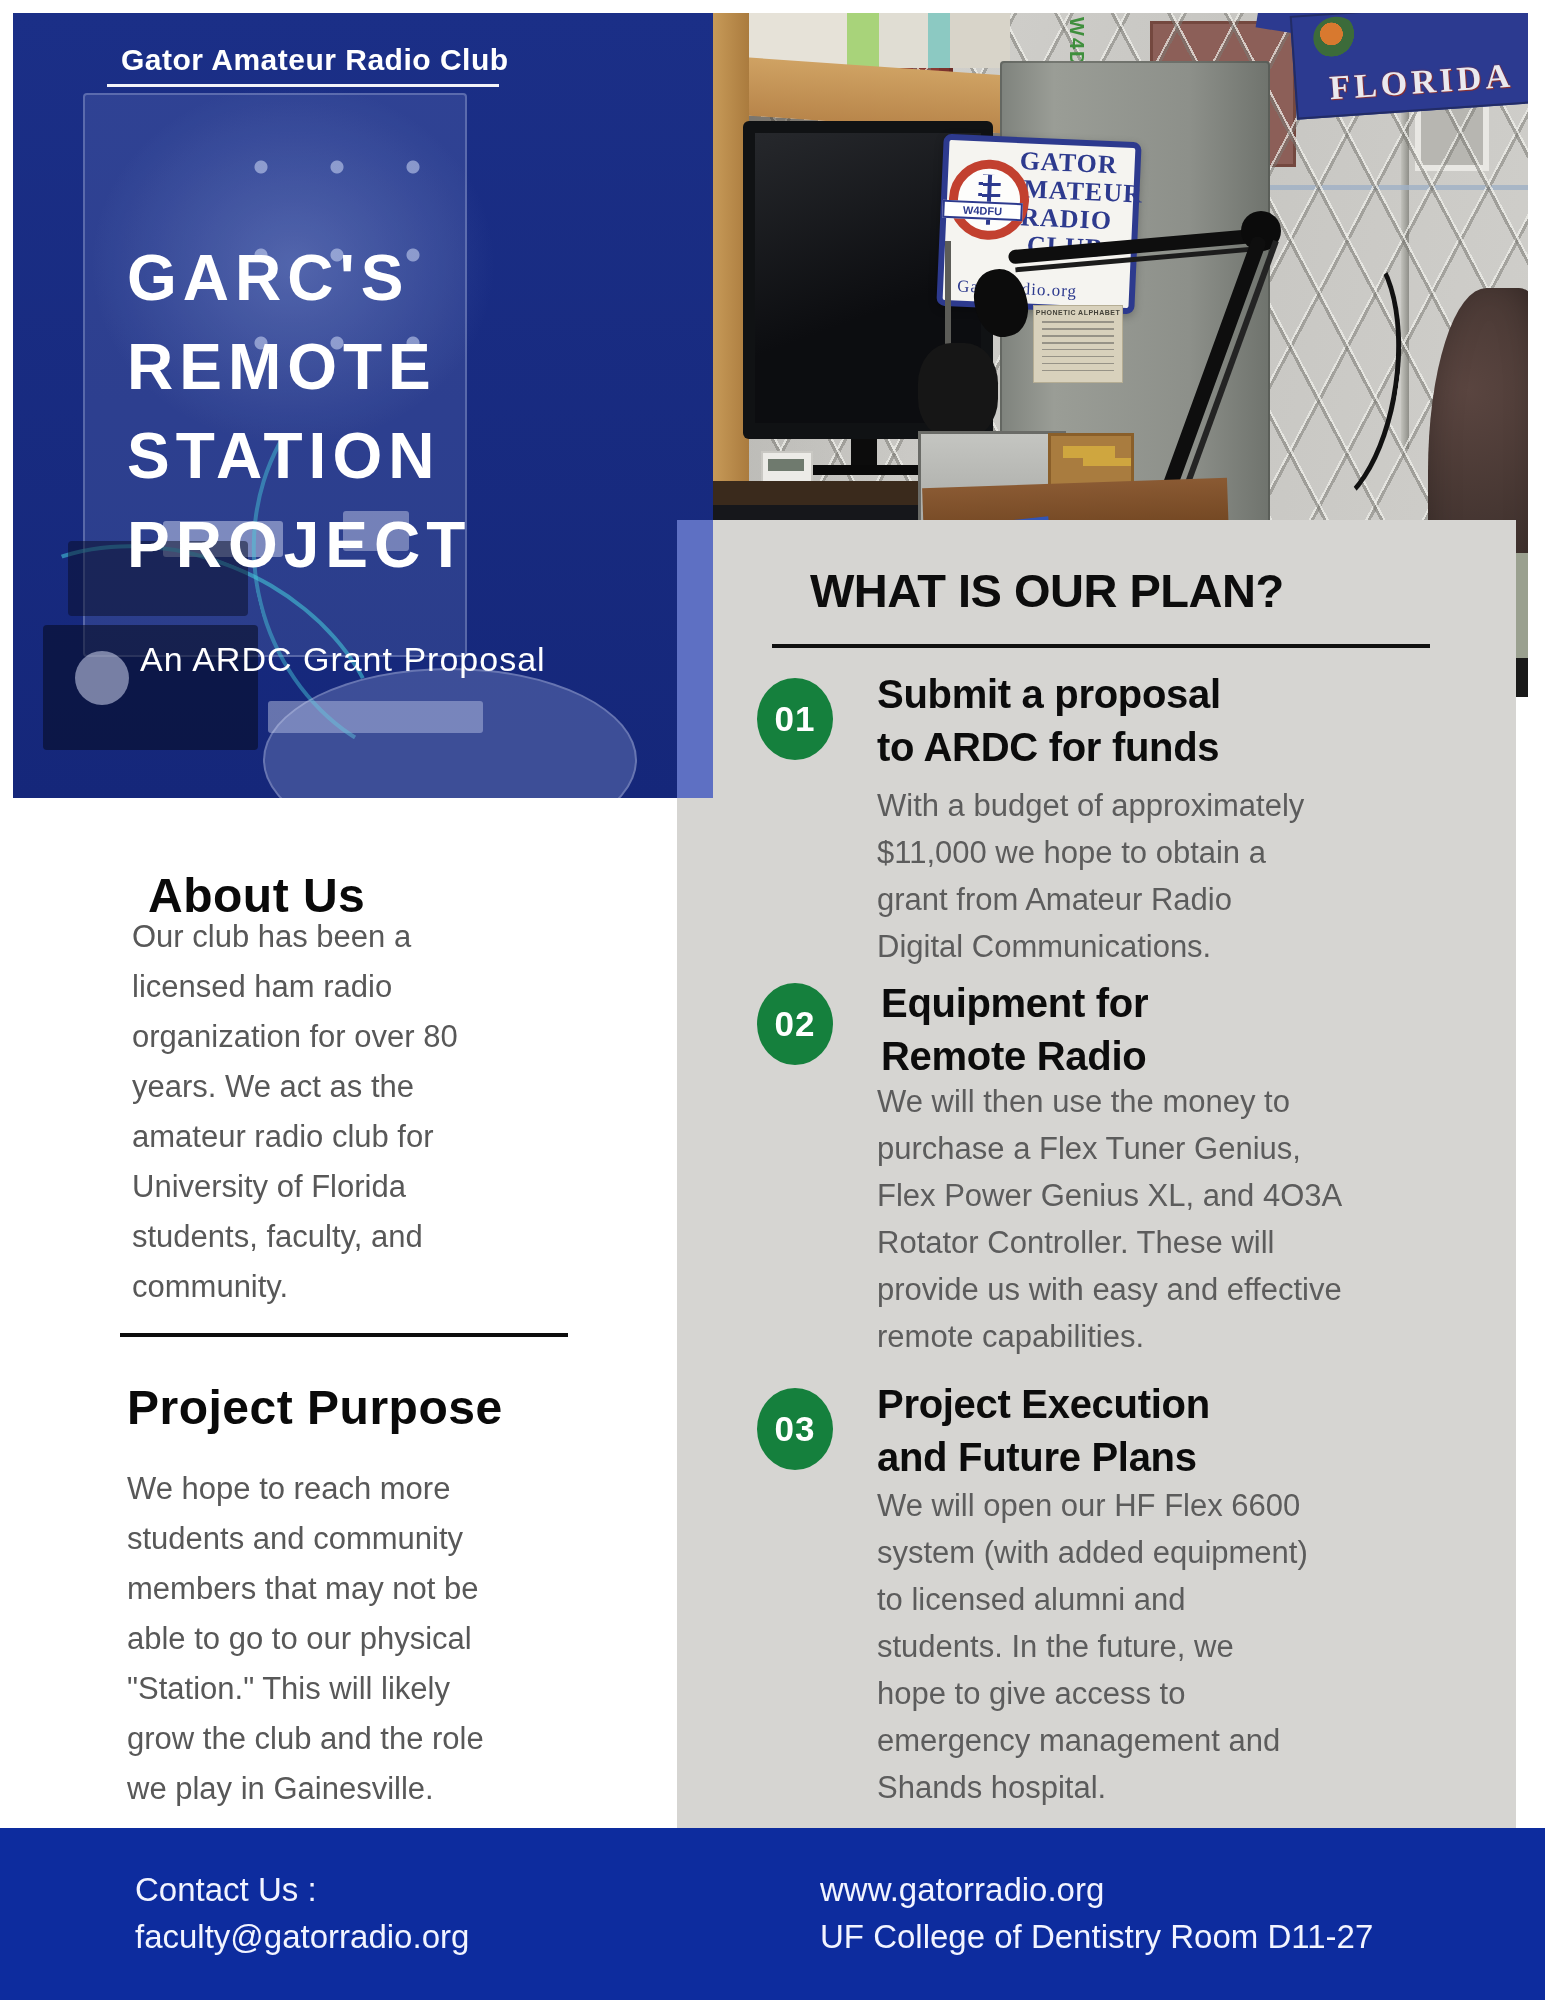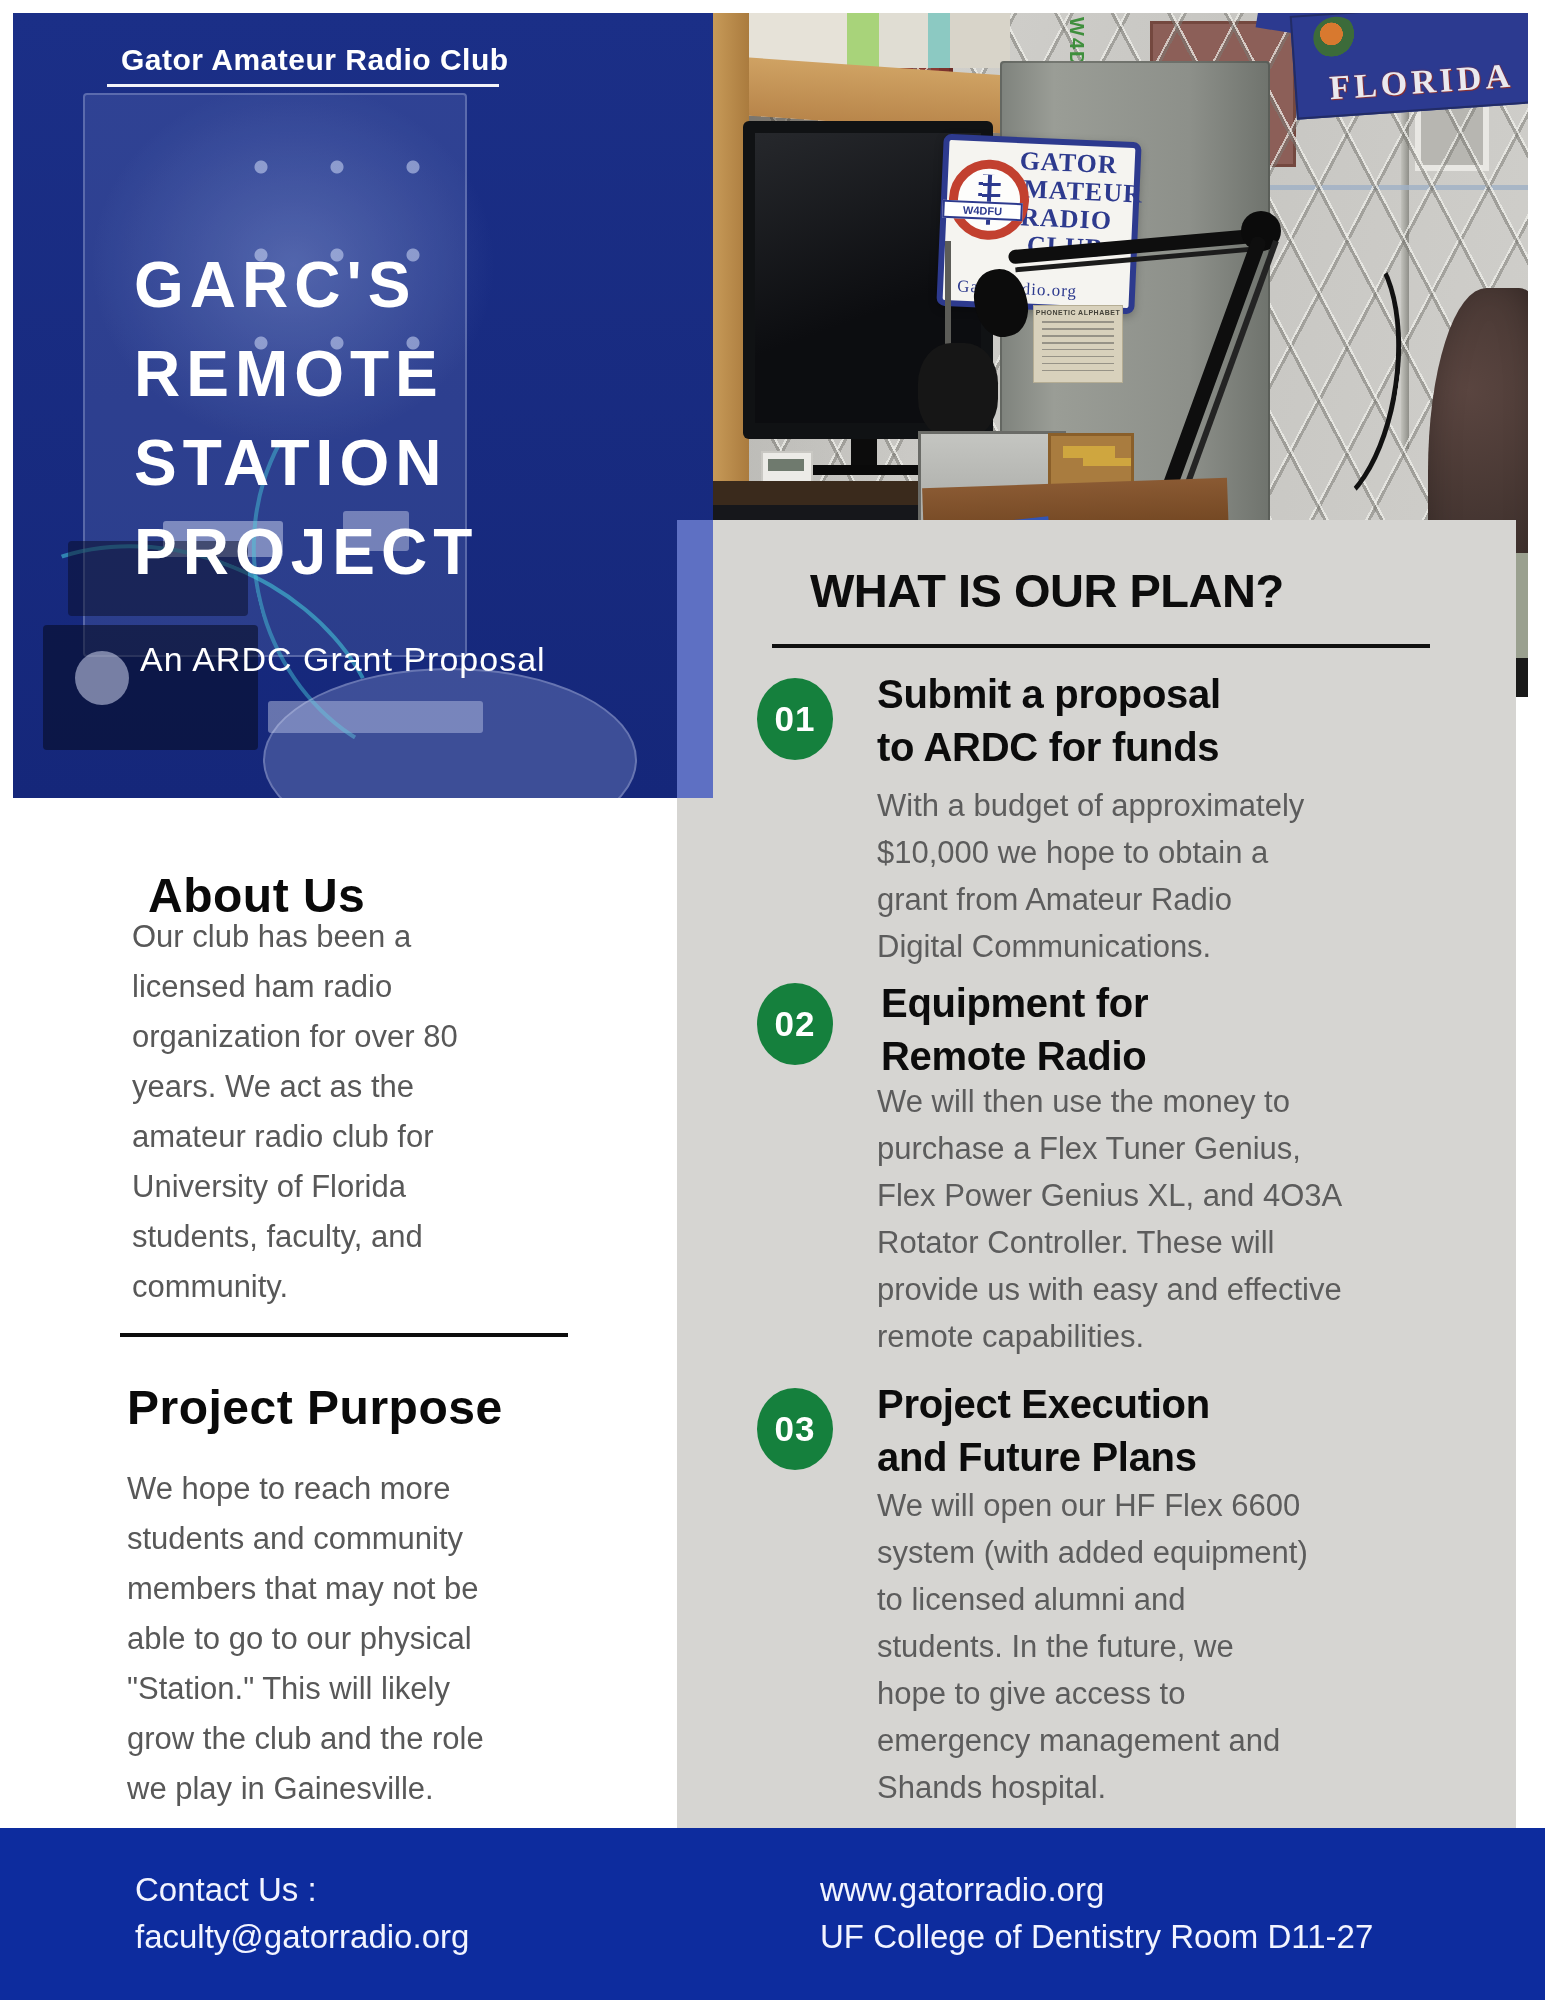--- a/index.html
+++ b/index.html
@@ -166,21 +166,21 @@
     <div class="fx fx-label2"></div>
     <div class="fx fx-label3"></div>
     <div class="fx fx-cable1"></div>
     <div class="fx fx-cable2"></div>
     <div class="fx fx-amp"></div>
     <div class="fx fx-radio"></div>
     <div class="fx fx-dial"></div>
     <div class="fx fx-disc"></div>
     <div class="abs hero-brand">Gator Amateur Radio Club</div>
     <div class="abs hero-rule"></div>
-    <h1 class="abs hero-title" style="margin:15px">GARC'S
+    <h1 class="abs hero-title" style="margin:8px">GARC'S
 REMOTE
 STATION
 PROJECT</h1>
     <div class="abs hero-sub">An ARDC Grant Proposal</div>
   </section>
 
   <section class="photo z5">
     <div class="ph ph-wallshade"></div>
     <div class="ph ph-redbox"></div>
     <div class="ph ph-mcab"></div>
@@ -255,21 +255,21 @@
   </section>
 
   <section class="gray z10">
     <h2 class="abs plan-heading" style="margin:0">WHAT IS OUR PLAN?</h2>
     <div class="abs plan-rule"></div>
 
     <div class="abs step-circle" style="left:80px;top:158px">01</div>
     <h3 class="abs step-title" style="margin:0;top:148px">Submit a proposal
 to ARDC for funds</h3>
     <p class="abs step-body" style="margin:0;top:262px">With a budget of approximately
-$10,000 we hope to obtain a
+$11,000 we hope to obtain a
 grant from Amateur Radio
 Digital Communications.</p>
 
     <div class="abs step-circle" style="left:80px;top:463px">02</div>
     <h3 class="abs step-title" style="margin:4px;top:453px">Equipment for
 Remote Radio</h3>
     <p class="abs step-body" style="margin:0;top:558px">We will then use the money to
 purchase a Flex Tuner Genius,
 Flex Power Genius XL, and 4O3A
 Rotator Controller. These will

